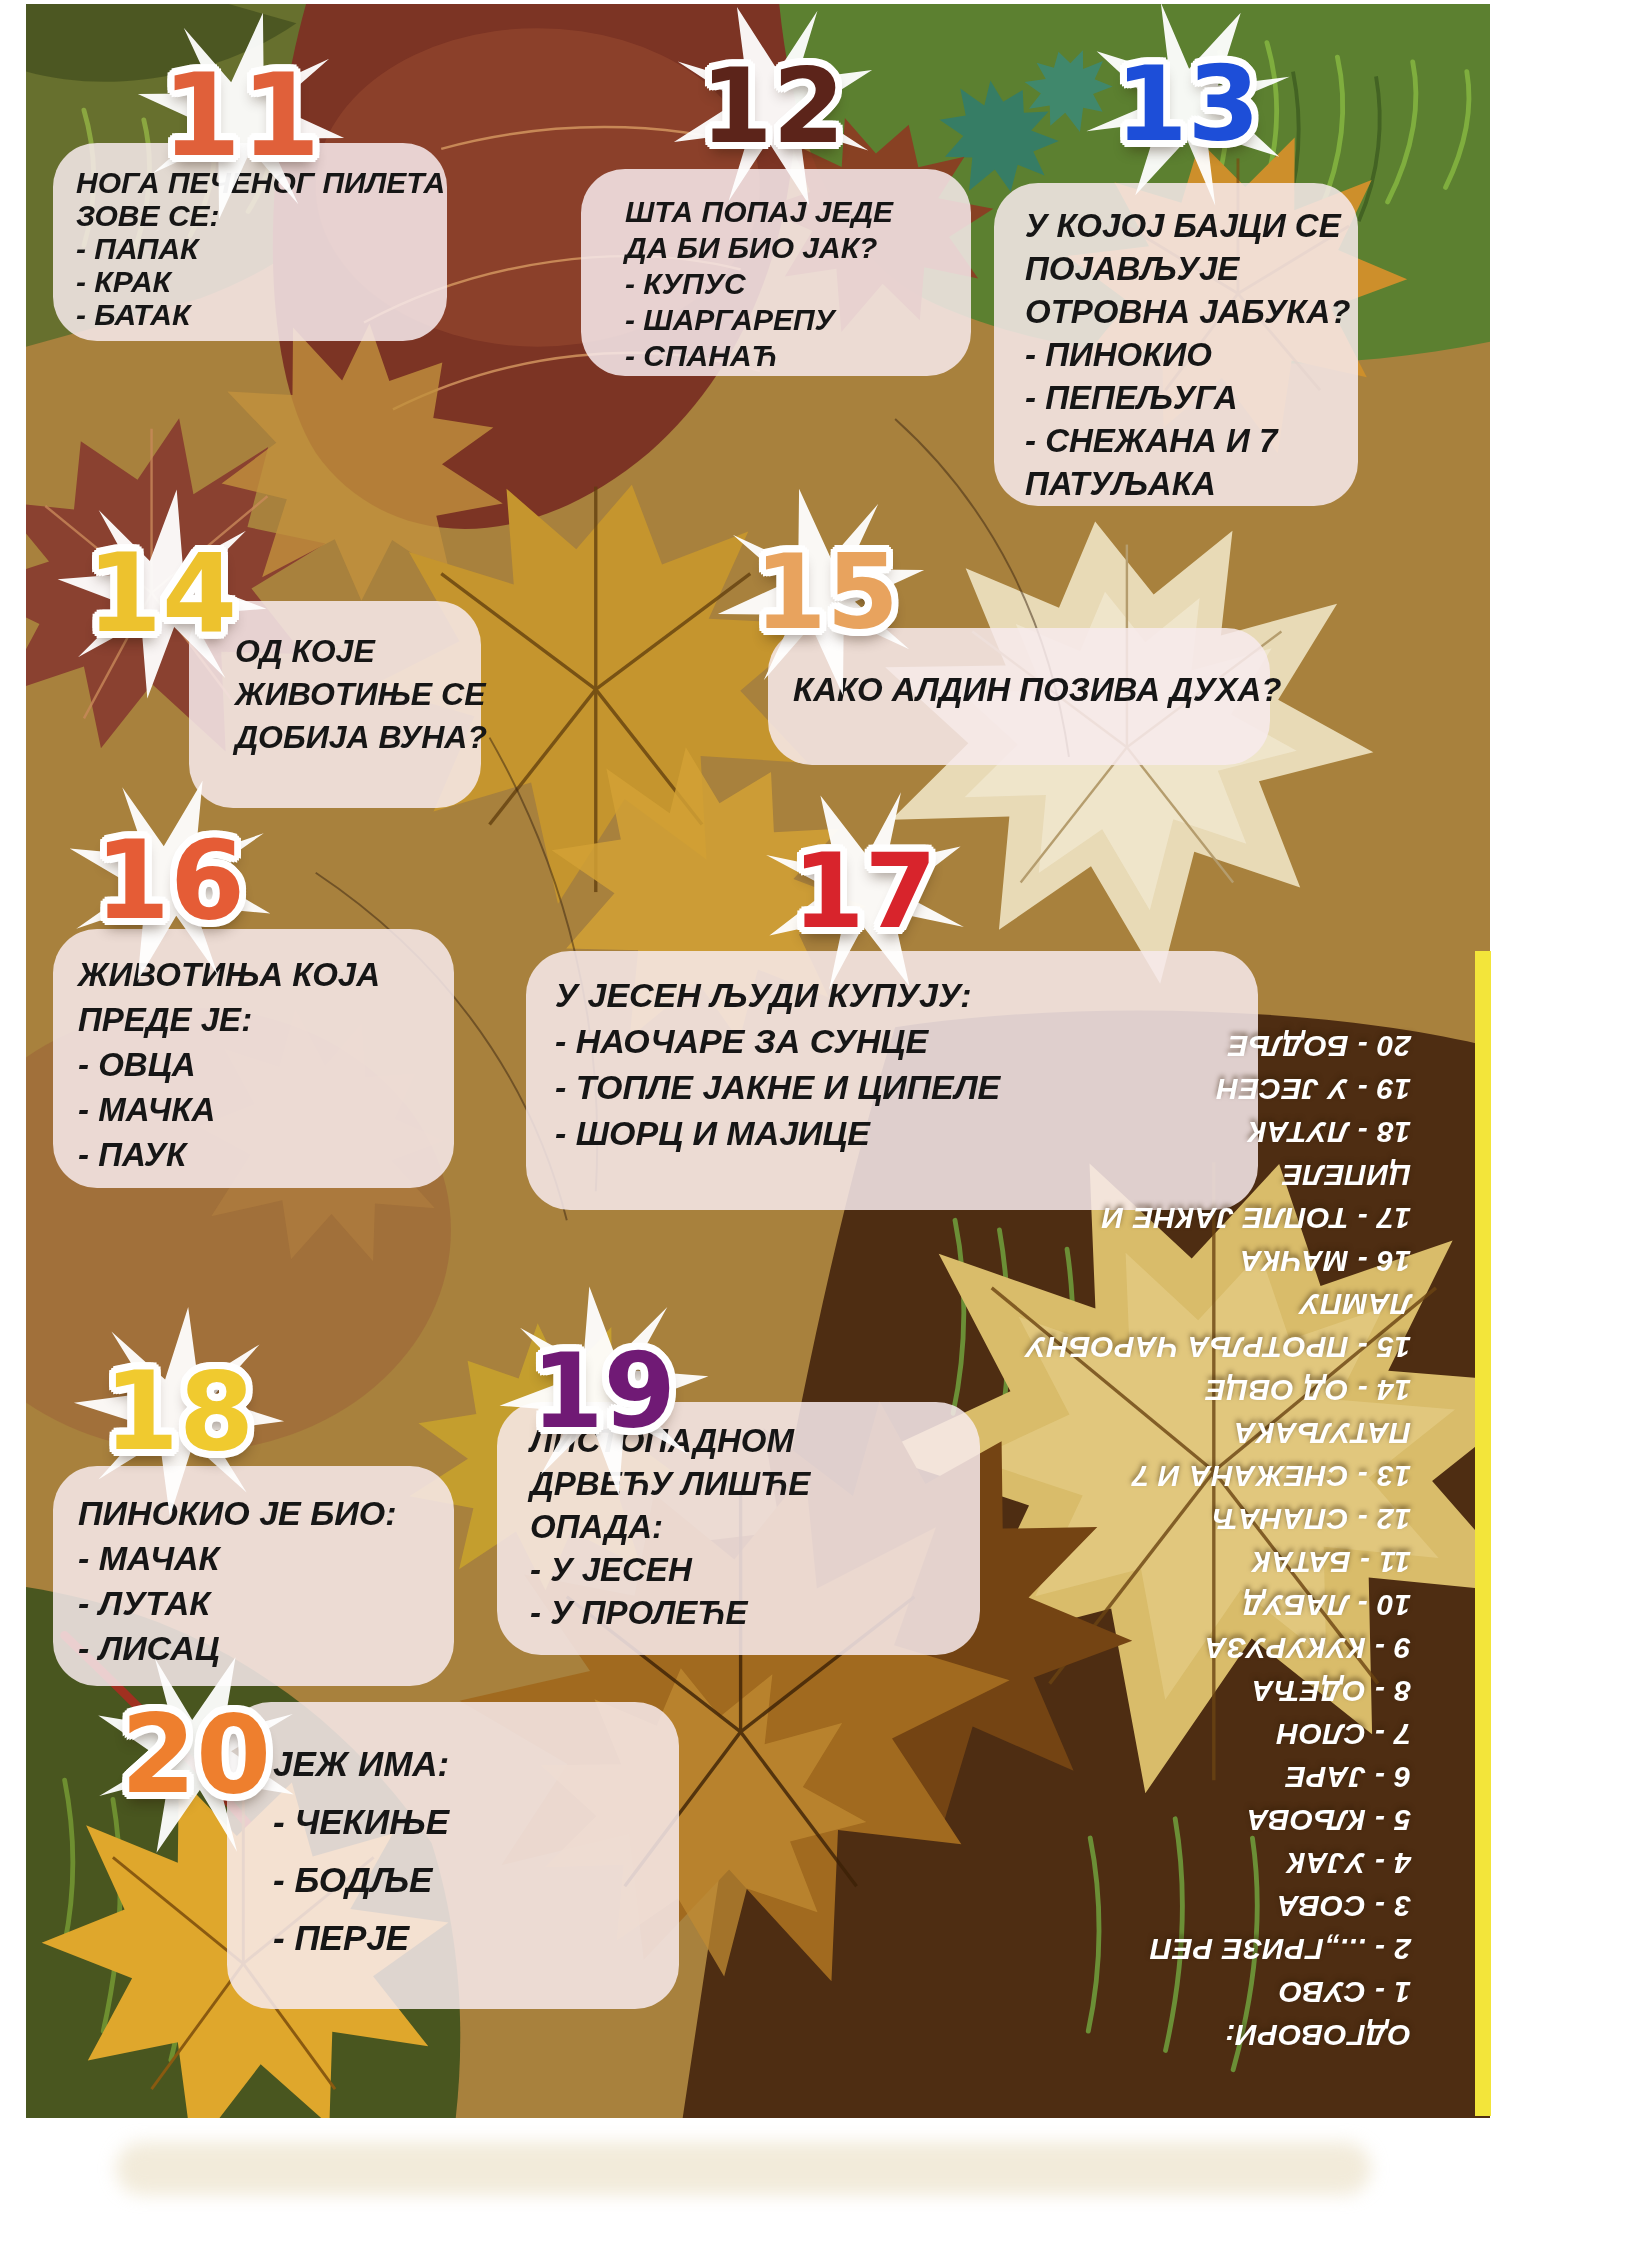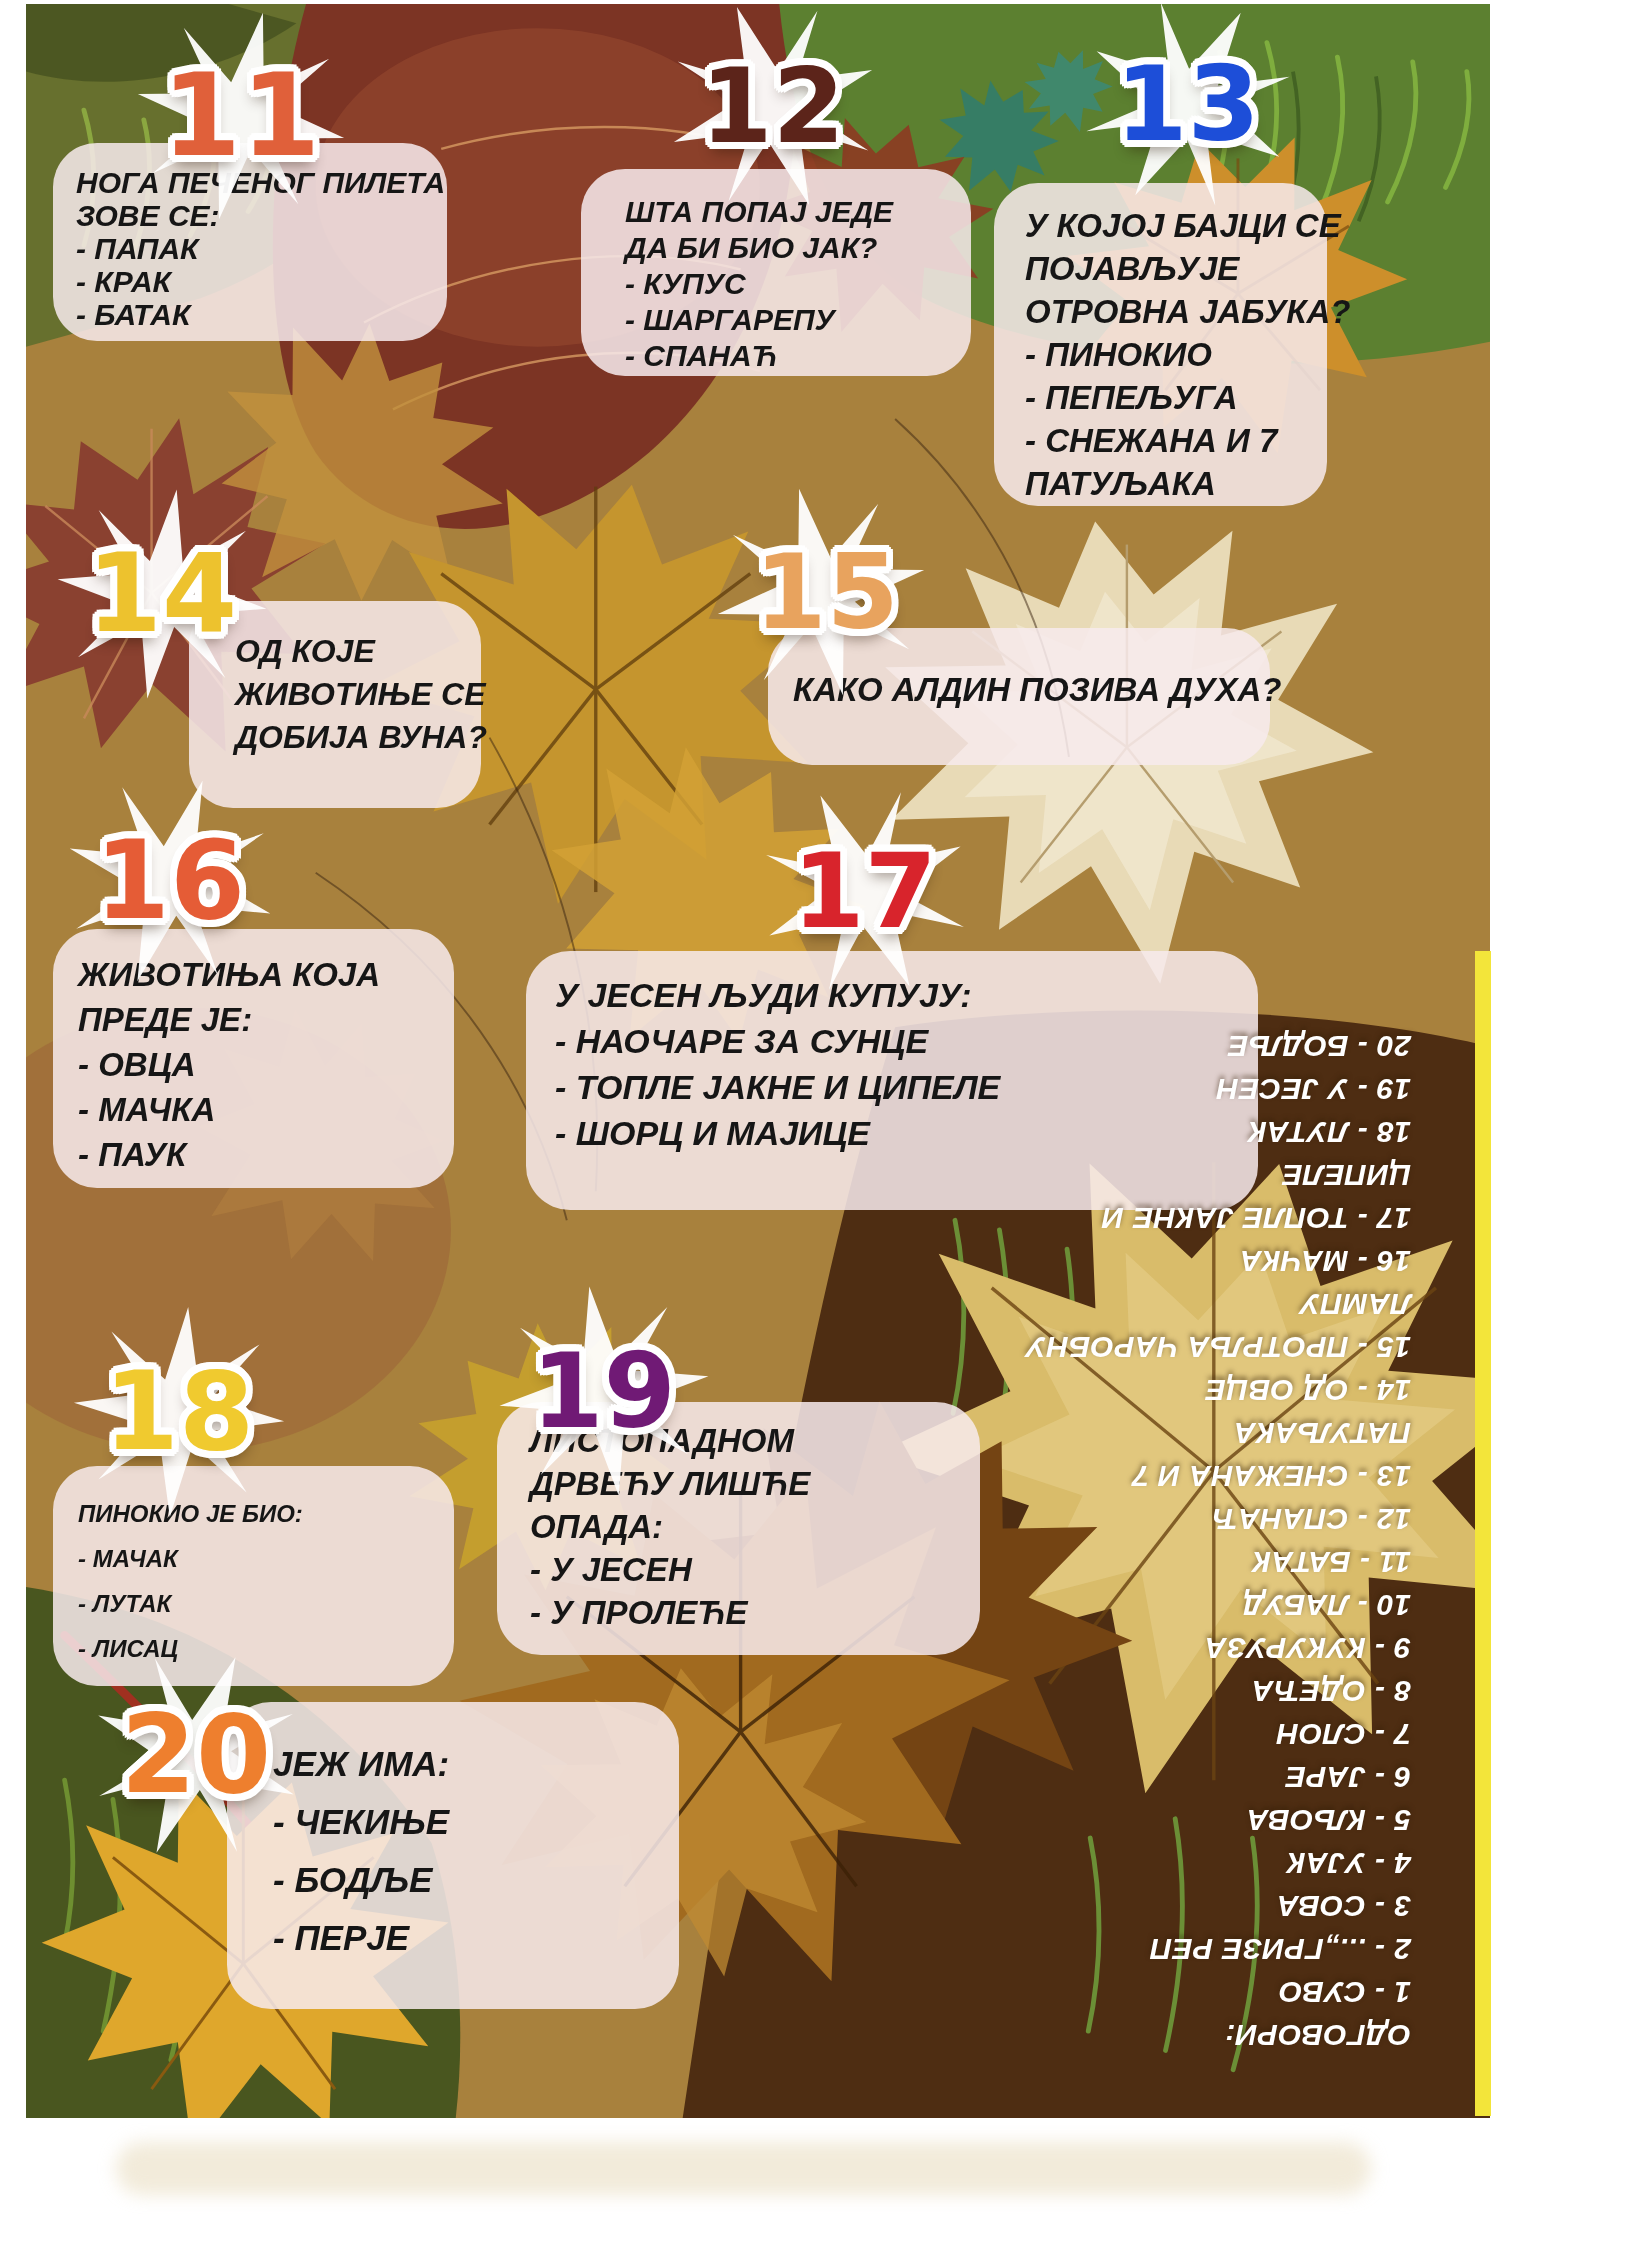--- a/index.html
+++ b/index.html
@@ -10,26 +10,26 @@
   .strip{position:absolute;left:1475px;top:951px;width:16.4px;height:1165px;background:#f3e53a;z-index:1;}
   .bleed{position:absolute;left:116px;top:2142px;width:1255px;height:53px;
          background:rgba(222,202,158,.38);filter:blur(8.7px);border-radius:29px;z-index:0;}
 
   
   .bubble{position:absolute;background:rgba(247,234,236,.86);border-radius:44px;z-index:2;
           color:#161616;font-weight:bold;font-style:italic;box-sizing:border-box;}
   .ln{display:block;white-space:nowrap;}
   .q11{left:53px;top:143px;width:394px;height:198px;padding:23px 9.7px 0 23px;font-size:30px;line-height:33px;}
   .q12{left:581px;top:169px;width:390px;height:207px;padding:25px 9.7px 0 44px;font-size:30px;line-height:36px;}
-  .q13{left:994px;top:183px;width:333px;height:323px;padding:21px 9.7px 0 31px;font-size:33px;line-height:43px;}
+  .q13{left:994px;top:183px;width:364px;height:323px;padding:21px 9.7px 0 31px;font-size:33px;line-height:43px;}
   .q14{left:189px;top:601px;width:292px;height:207px;padding:29px 9.7px 0 46px;font-size:32px;line-height:43px;}
   .q15{left:768px;top:628px;width:502px;height:137px;padding:42px 9.7px 0 25px;font-size:33px;line-height:39px;}
   .q16{left:53px;top:929px;width:401px;height:259px;padding:23px 26px 0 25px;font-size:33px;line-height:45px;}
   .q17{left:526px;top:951px;width:732px;height:259px;padding:21px 9.7px 0 29px;font-size:34px;line-height:46px;}
-  .q18{left:53px;top:1466px;width:401px;height:220px;padding:25px 9.7px 0 25px;font-size:24px;line-height:45px;}
+  .q18{left:53px;top:1466px;width:401px;height:220px;padding:25px 9.7px 0 25px;font-size:34px;line-height:45px;}
   .q19{left:497px;top:1402px;width:483px;height:253px;padding:17.4px 9.7px 0 33px;font-size:33px;line-height:43px;}
   .q20{left:227px;top:1694px;width:452px;height:307px;padding:33px 9.7px 0 46px;font-size:35px;line-height:58px;margin-top:8px;}
 
   
   .numwrap{position:absolute;display:flex;align-items:center;justify-content:center;z-index:3;}
   .numwrap .star{position:absolute;left:50%;top:50%;width:222px;height:222px;
                  transform:translate(-50%,-50%);opacity:.95;}
   .qnum{position:relative;font-family:"DejaVu Sans",sans-serif;font-weight:bold;line-height:1;
         text-shadow:
          -6.8px 0 0 #fff,6.8px 0 0 #fff,0 -6.8px 0 #fff,0 6.8px 0 #fff,

